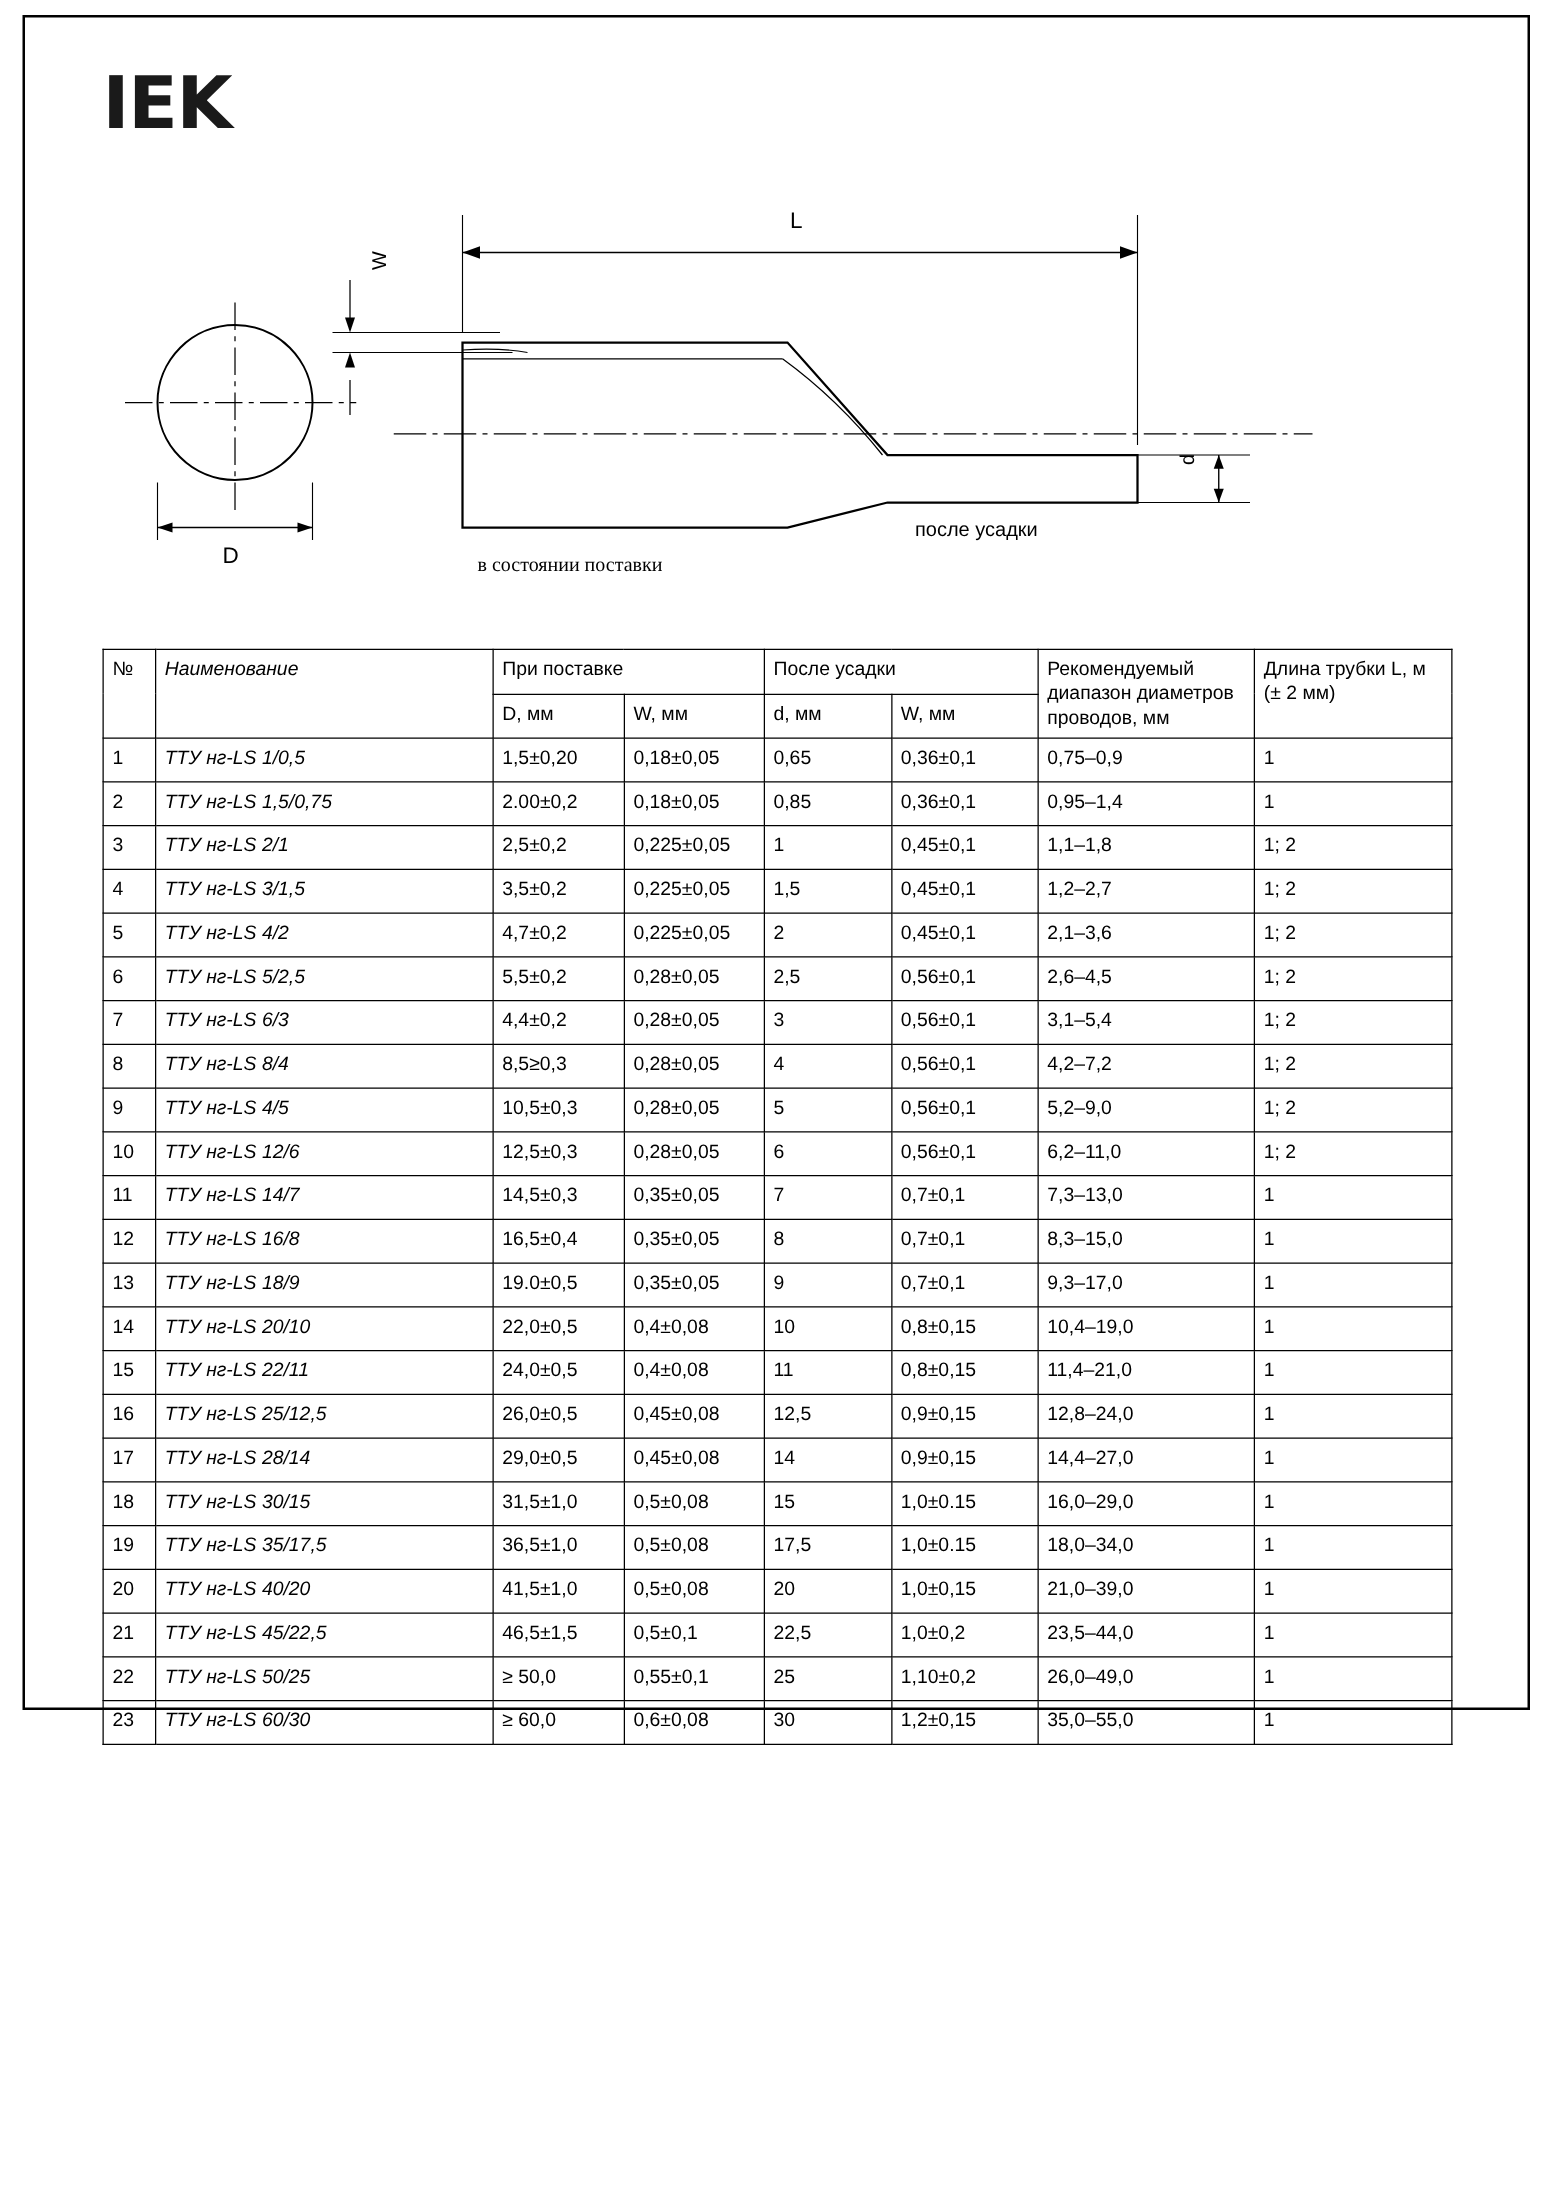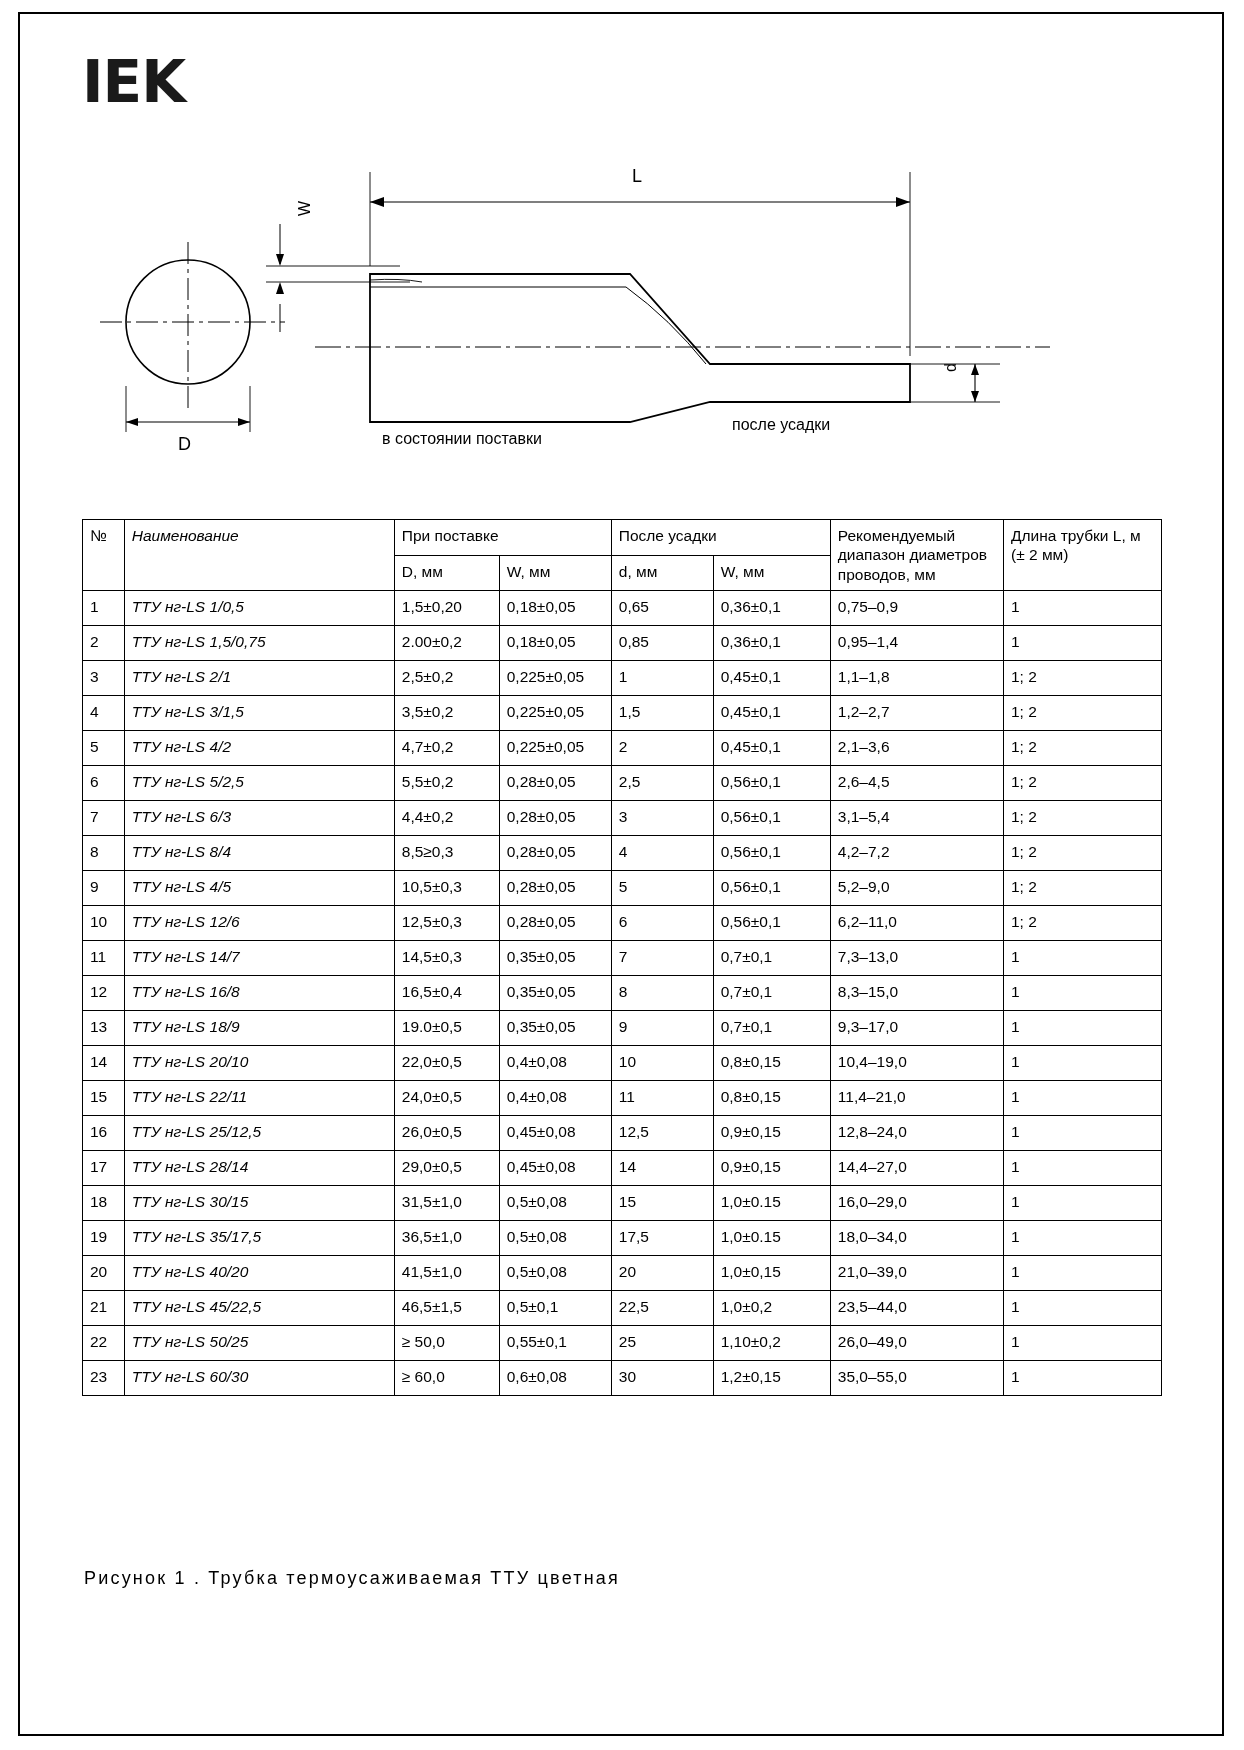--- a/index.html
+++ b/index.html
@@ -12,21 +12,21 @@
     height: 1750px;
     font-family: "Liberation Sans", sans-serif;
     color: #000000;
     position: relative;
   }
   .page {
     position: absolute;
     left: 18px;
     top: 12px;
     width: 1206px;
-    height: 1724px;
+    height: 1356px;
     border: 2px solid #000;
     box-sizing: border-box;
     background: #fff;
   }
   .inner {
     position: absolute;
     left: 0;
     top: 0;
     right: 0;
     bottom: 0;
@@ -160,21 +160,21 @@
         <line x1="840" y1="248" x2="930" y2="248" stroke="#000" stroke-width="0.9"></line>
         <line x1="905" y1="210" x2="905" y2="248" stroke="#000" stroke-width="1.1"></line>
         <polygon points="905,210 901,221 909,221" fill="#000"></polygon>
         <polygon points="905,248 901,237 909,237" fill="#000"></polygon>
       </svg>
 
       <div class="lbl rot" style="left:226px; top:62px;">W</div>
       <div class="lbl" style="left:562px; top:12px; font-size:18px;">L</div>
       <div class="lbl rot" style="left:872px; top:218px;">d</div>
       <div class="lbl" style="left:108px; top:280px; font-size:18px;">D</div>
-      <div class="lbl" style="left:312px; top:276px;">в состоянии поставки</div>
+      <div class="lbl" style="left:312px; top:290px;font-family:Liberation Serif, serif;">в состоянии поставки</div>
       <div class="lbl" style="left:662px; top:262px;">после усадки</div>
     </div>
 
     <div class="tablewrap">
       <table class="spec">
         <thead>
           <tr>
             <th class="c-num" rowspan="2">№</th>
             <th class="c-name" rowspan="2">Наименование</th>
             <th class="c-d" colspan="2">При поставке</th>
@@ -417,16 +417,15 @@
               <td class="c-w">0,6±0,08</td>
               <td class="c-d2">30</td>
               <td class="c-w2">1,2±0,15</td>
               <td class="c-range">35,0–55,0</td>
               <td class="c-len">1</td>
             </tr>
           </tbody>
       </table>
     </div>
 
-    <div class="caption">Рисунок 1 . Трубка термоусаживаемая ТТУ цветная</div>
 
   </div>
 </div>
 
 </body></html>

